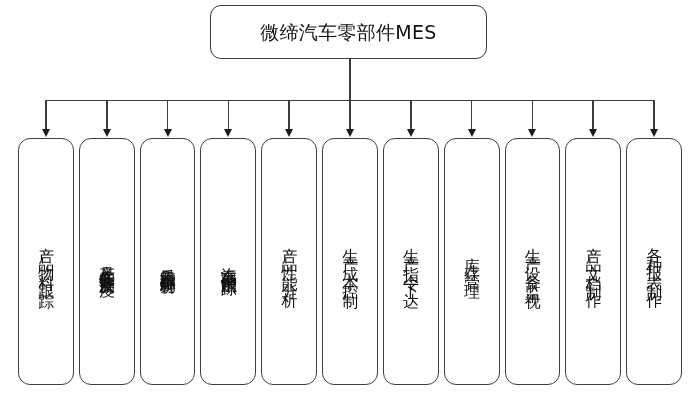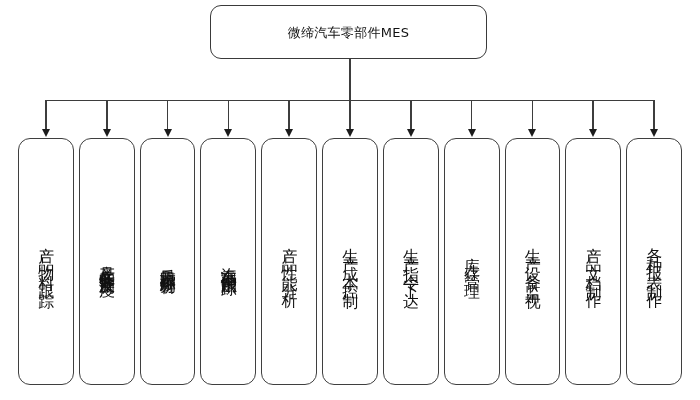--- a/index.html
+++ b/index.html
@@ -25,21 +25,21 @@
     height: 54px;
     box-sizing: border-box;
     border: 1.6px solid #3a3a3a;
     border-radius: 11px;
     background: #ffffff;
     display: flex;
     align-items: center;
     justify-content: center;
   }
   #root-label {
-    font-size: 13px;
+    font-size: 19px;
     line-height: 1;
     color: #111111;
     letter-spacing: 0.3px;
     white-space: nowrap;
   }
 
   
   .conn {
     position: absolute;
     background: #3d3d3d;

